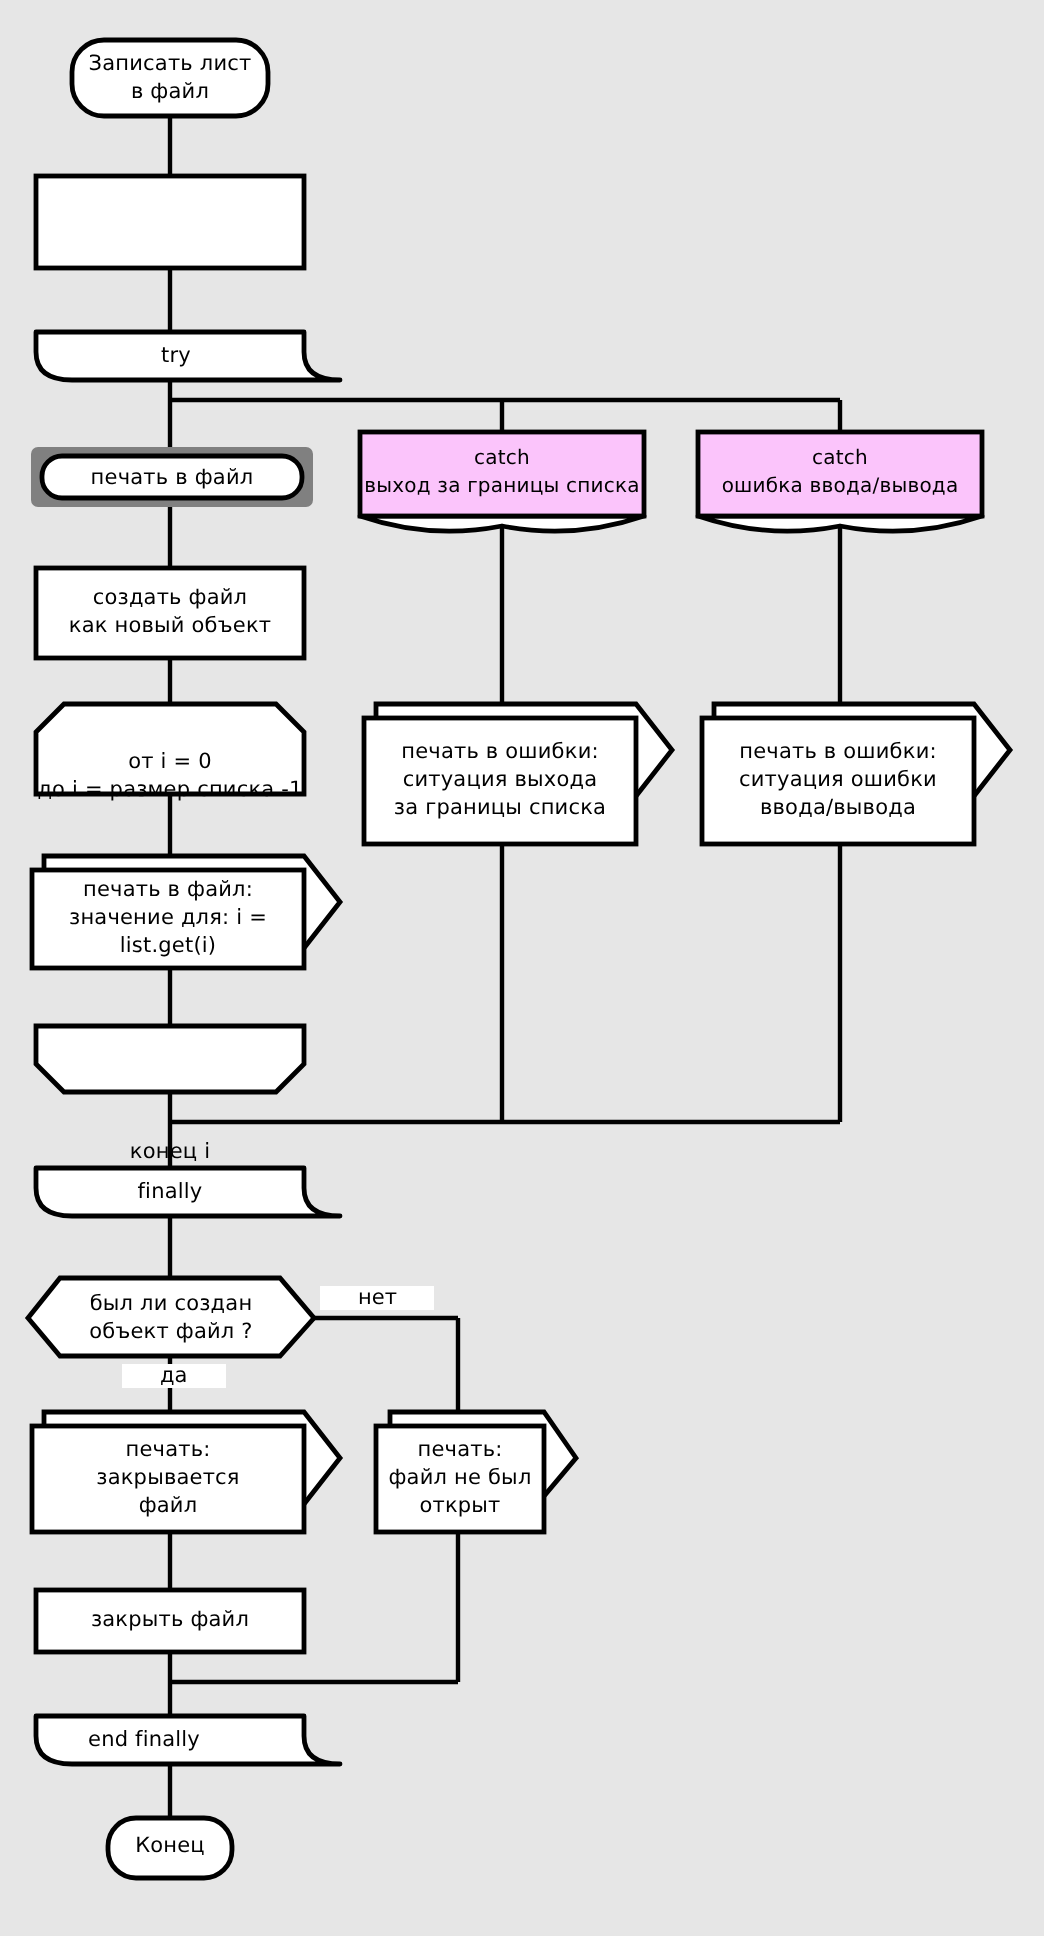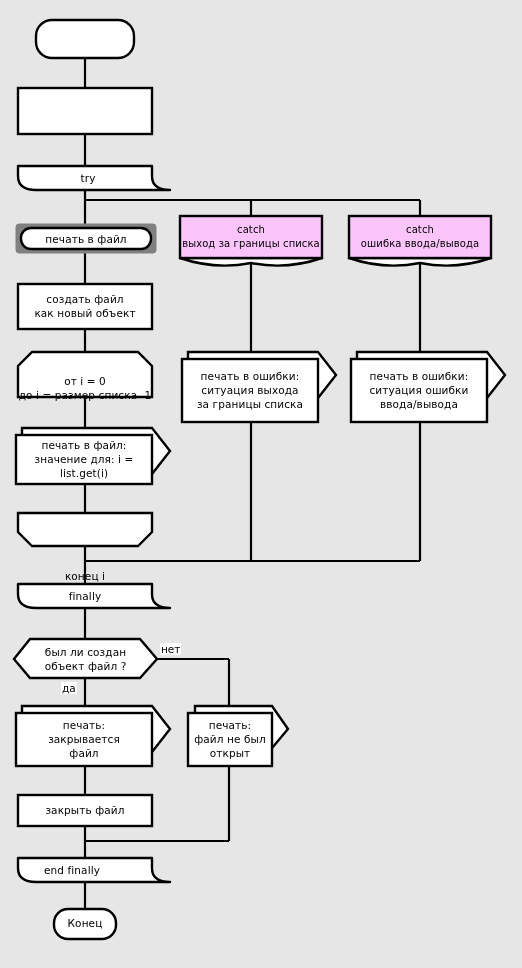--- a/index.html
+++ b/index.html
@@ -37,21 +37,21 @@
   }
   .lbl.small {
     font-size: 10px;
   }
   .edge-lbl {
     position: absolute;
     font-size: 10.5px;
     line-height: 12px;
     color: #000;
     background: #ffffff;
-    padding: 0 1px;
+    padding: 0 19px;
   }
 </style>
 </head>
 <body>
 
 <div id="stage">
 
   <svg width="522" height="968" viewBox="0 0 522 968">
     <defs></defs>
 
@@ -154,20 +154,22 @@
       <rect x="188" y="713" width="84" height="53" fill="#ffffff" stroke="#000" stroke-width="2.4"></rect>
     </g>
 
     <rect x="18" y="795" width="134" height="31" fill="#ffffff" stroke="#000" stroke-width="2.4"></rect>
 
     <path d="M 18 858 L 152 858 L 152 868 Q 152 882 170 882 L 36 882 Q 18 882 18 868 Z" fill="#ffffff" stroke="#000" stroke-width="2.4" stroke-linejoin="round"></path>
 
     <rect x="54" y="909" width="62" height="30" rx="14" ry="14" fill="#ffffff" stroke="#000" stroke-width="2.4"></rect>
   </svg>
 
+  <div class="lbl" style="left:36px;  top:25px;  width:98px;">Записать лист
+в файл</div>
 
 
   <div class="lbl" style="left:18px;  top:171px; width:140px;">try</div>
 
   <div class="lbl" style="left:21px;  top:232px; width:130px;">печать в файл</div>
 
   <div class="lbl" style="left:18px;  top:292px; width:134px;">создать файл
 как новый объект</div>
 
   <div class="lbl" style="left:14px;  top:374px; width:142px;">от i = 0

